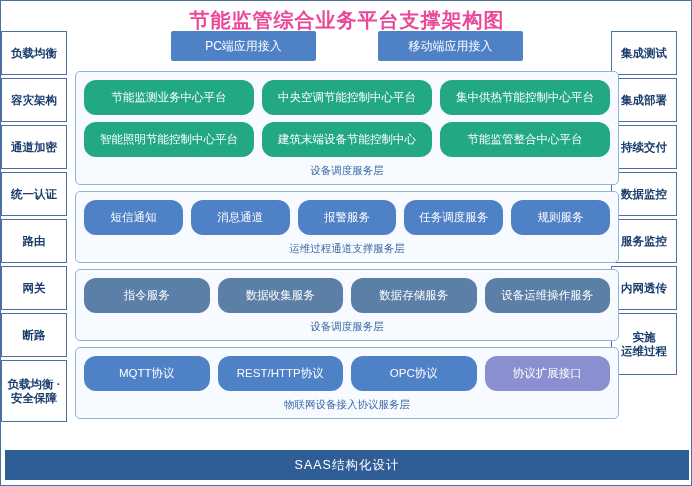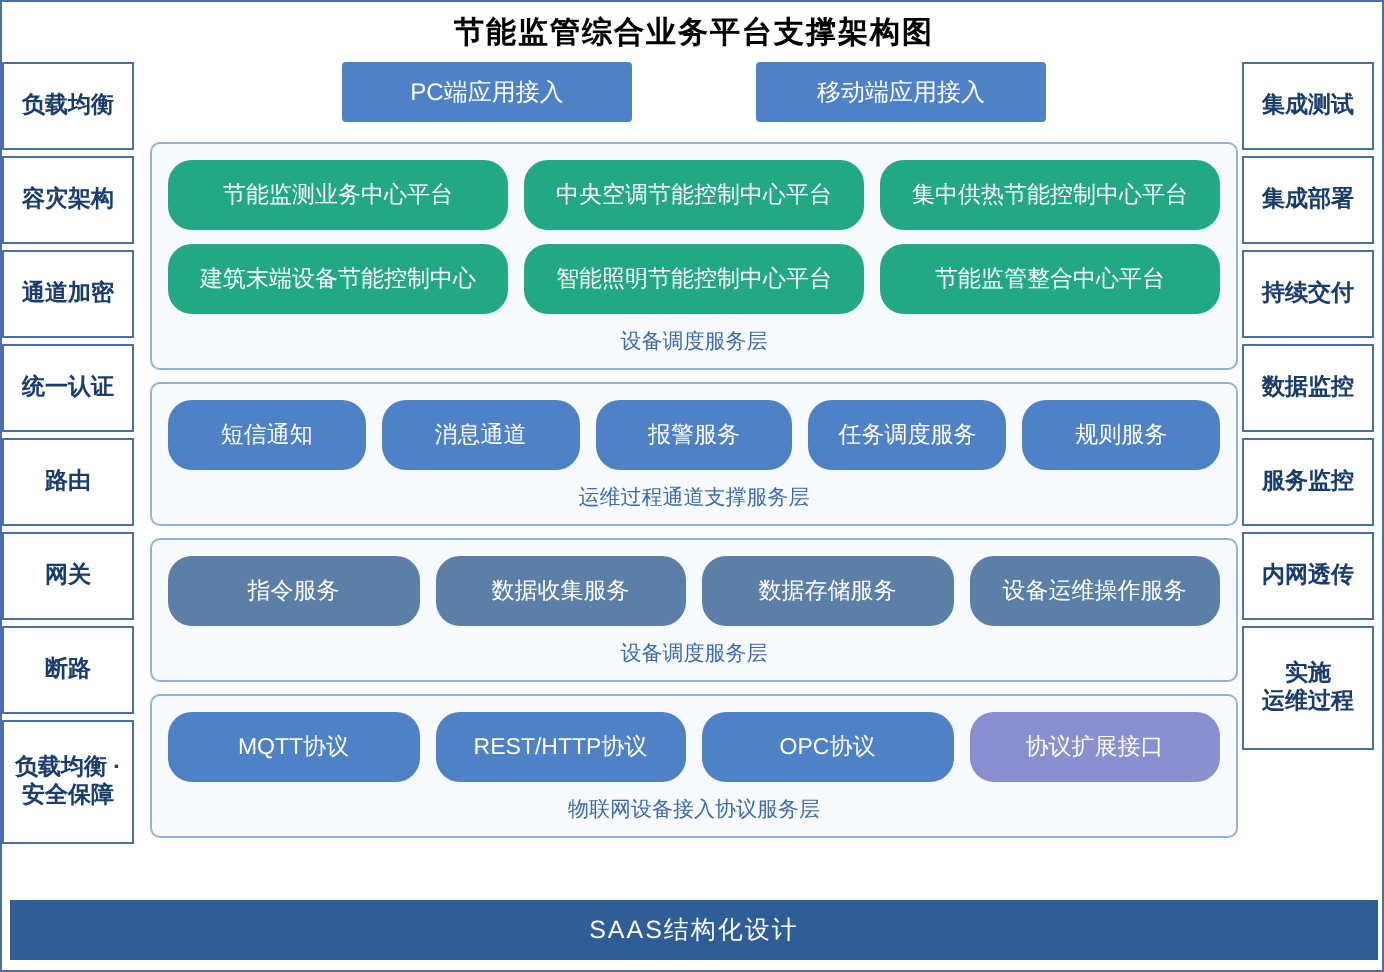--- a/index.html
+++ b/index.html
@@ -22,36 +22,36 @@
     background: #ffffff;
   }
 
   
   .title {
     position: absolute;
     top: 6px;
     left: 0;
     width: 692px;
     text-align: center;
-    font-size: 15px;
+    font-size: 20px;
     font-weight: bold;
-    color: #000000;
+    color: #ec4899;
     letter-spacing: 1px;
   }
 
   
   .side-col {
     position: absolute;
     top: 30px;
     width: 66px;
     display: flex;
     flex-direction: column;
   }
   .side-col.left { left: 0; }
-  .side-col.right { right: 4px; padding-left: 32px; }
+  .side-col.right { right: 14px; padding-left: 32px; }
 
   .side-cell {
     height: 44px;
     border: 1px solid #4a6fa5;
     margin-bottom: 3px;
     display: flex;
     align-items: center;
     justify-content: center;
     font-size: 11.5px;
     font-weight: bold;
@@ -196,22 +196,22 @@
       <div class="access-box">移动端应用接入</div>
     </div>
 
     <div class="panel">
       <div class="panel-row">
         <div class="pill green w-big">节能监测业务中心平台</div>
         <div class="pill green w-big">中央空调节能控制中心平台</div>
         <div class="pill green w-big">集中供热节能控制中心平台</div>
       </div>
       <div class="panel-row">
+        <div class="pill green w-big">智能照明节能控制中心平台</div>
         <div class="pill green w-big">建筑末端设备节能控制中心</div>
-        <div class="pill green w-big">智能照明节能控制中心平台</div>
         <div class="pill green w-big">节能监管整合中心平台</div>
       </div>
       <div class="panel-caption">设备调度服务层</div>
     </div>
 
     <div class="panel">
       <div class="panel-row">
         <div class="pill blue w-big">短信通知</div>
         <div class="pill blue w-big">消息通道</div>
         <div class="pill blue w-big">报警服务</div>

